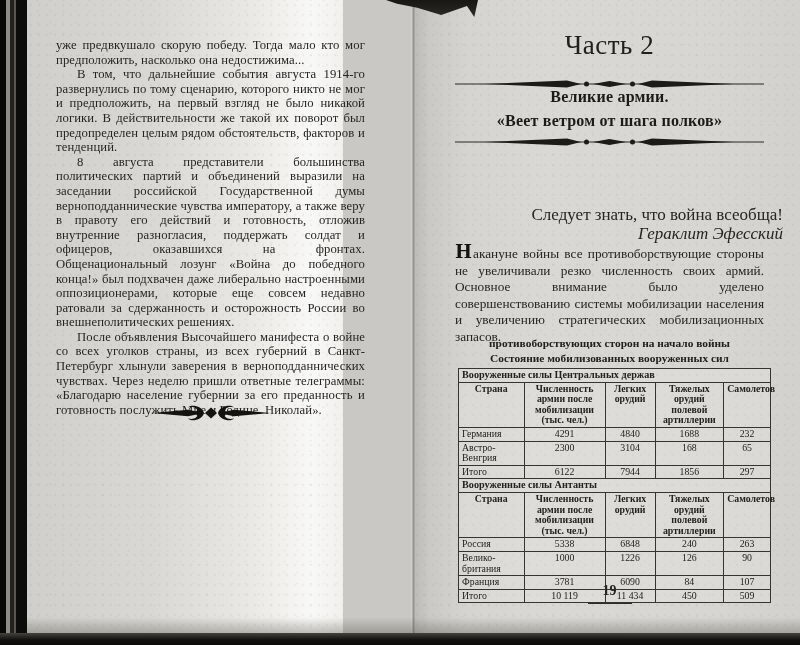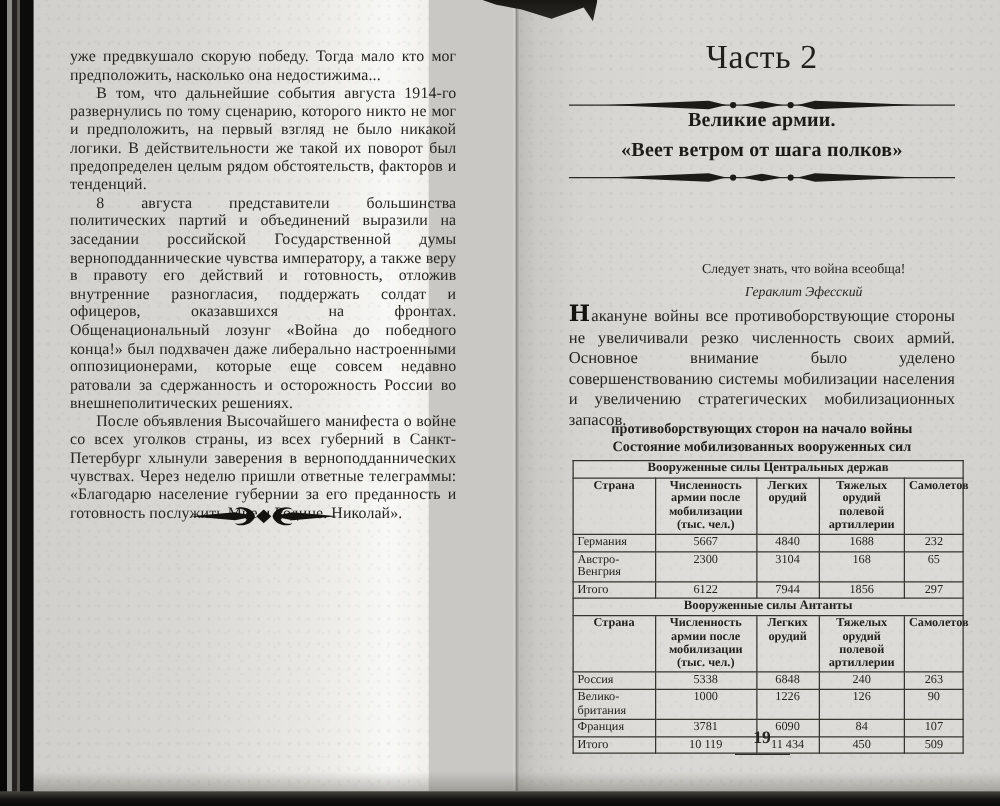--- a/index.html
+++ b/index.html
@@ -69,21 +69,21 @@
   .hp1{top:78px;}
   .hp2{top:136px;}
   .chapter-title{
     position:absolute;left:30px;top:85px;width:333px;
     text-align:center;font-weight:700;font-size:16px;line-height:23.5px;
     letter-spacing:.2px;color:#1c1b18;
     font-family:"Liberation Serif", serif;
   }
   .epigraph{
     position:absolute;right:37px;top:206px;width:280px;
-    text-align:center;font-size:11px;line-height:18.5px;
+    text-align:right;font-size:17px;line-height:18.5px;
   }
   .epigraph .author{font-style:italic;}
   .intro{
     position:absolute;left:42px;top:245px;width:309px;
     font-size:13.3px;line-height:16.6px;text-align:justify;
   }
   .dropcap{
     font-weight:700;font-size:18px;line-height:14px;
     font-family:"DejaVu Serif", serif;color:#14130f;
     letter-spacing:1px;
@@ -95,21 +95,21 @@
   }
   table.forces{
     position:absolute;left:45px;top:368px;width:313px;
     border-collapse:collapse;table-layout:fixed;
     font-size:9.8px;line-height:10.6px;color:#23221f;
   }
   table.forces td{
     border:1px solid #35342f;padding:1px 3px;vertical-align:top;
     background:rgba(236,235,231,.25);
   }
-  td.section-header{text-align:center;font-weight:700;font-size:10.2px;padding:1px 2px;font-family:Liberation Serif, serif;}
+  td.section-header{font-weight:700;font-size:10.2px;padding:1px 2px;font-family:Liberation Serif, serif;}
   td.col-header{text-align:center;font-weight:700;}
   td.country{text-align:left;}
   td.num{text-align:center;white-space:nowrap;}
   .page-number{
     position:absolute;left:42px;top:581px;width:309px;text-align:center;
   }
   .page-number span{
     display:inline-block;font-weight:700;font-size:14px;
     border-bottom:1.4px solid #2c2b27;padding:0 15px 4px;
   }
@@ -197,21 +197,21 @@
         </tr>
         <tr>
           <td class="col-header">Страна</td>
           <td class="col-header">Численность армии после мобилизации (тыс. чел.)</td>
           <td class="col-header">Легких орудий</td>
           <td class="col-header">Тяжелых орудий полевой артиллерии</td>
           <td class="col-header">Самолетов</td>
         </tr>
         <tr>
           <td class="country">Германия</td>
-          <td class="num">5667</td>
+          <td class="num">4291</td>
           <td class="num">4840</td>
           <td class="num">1688</td>
           <td class="num">232</td>
         </tr>
         <tr>
           <td class="country">Австро-Венгрия</td>
           <td class="num">2300</td>
           <td class="num">3104</td>
           <td class="num">168</td>
           <td class="num">65</td>

